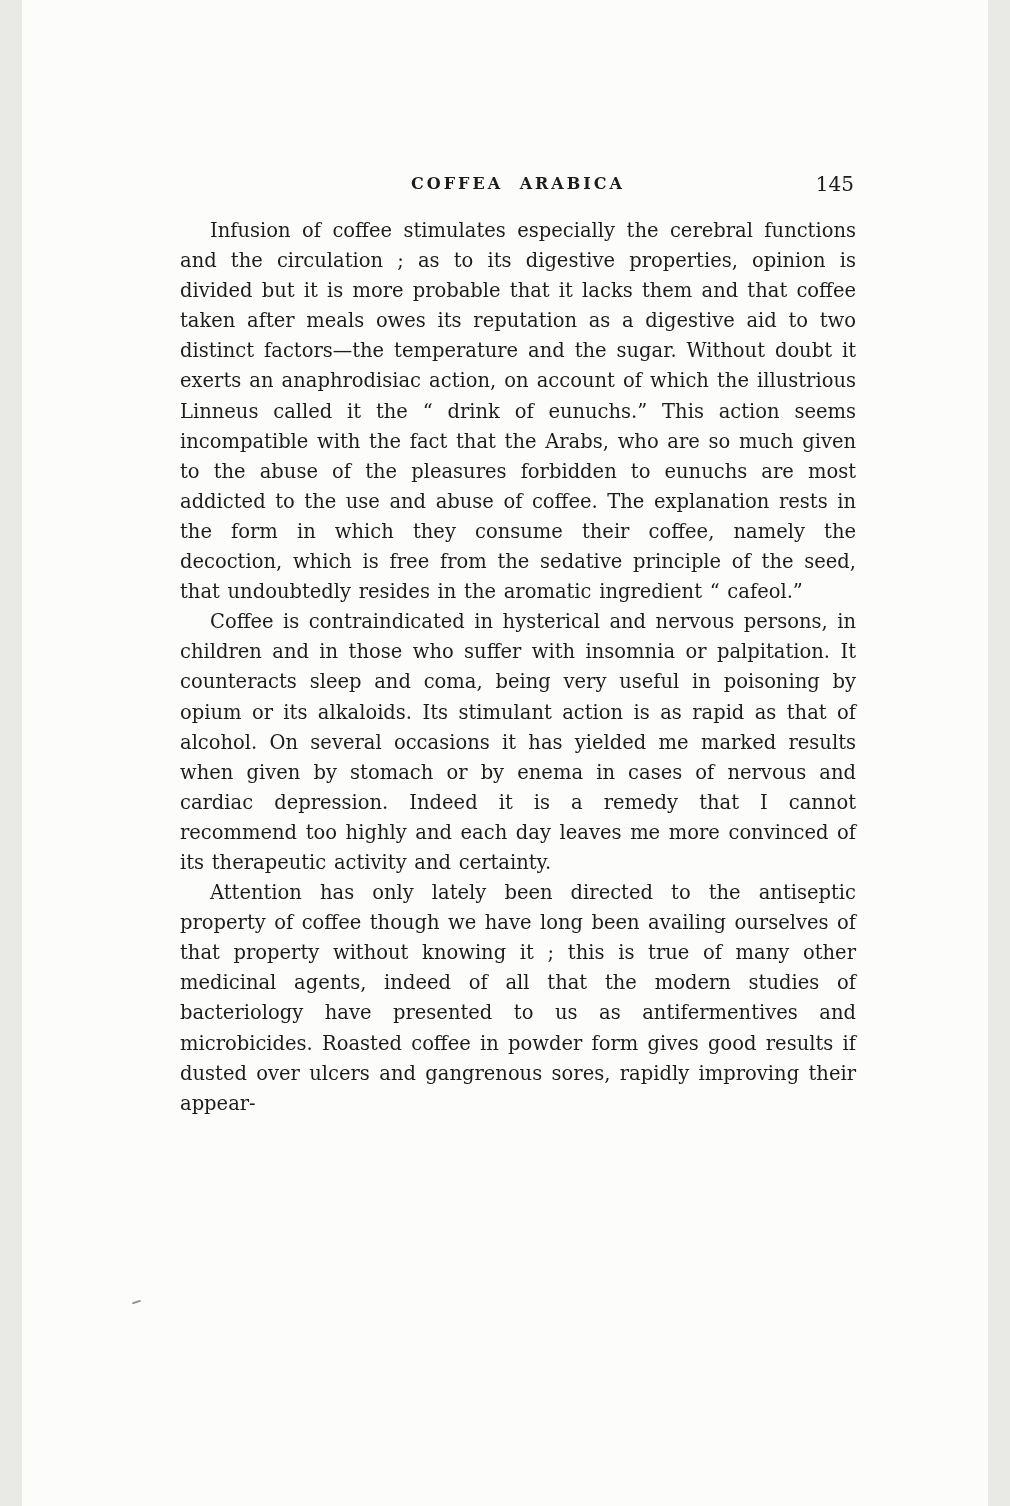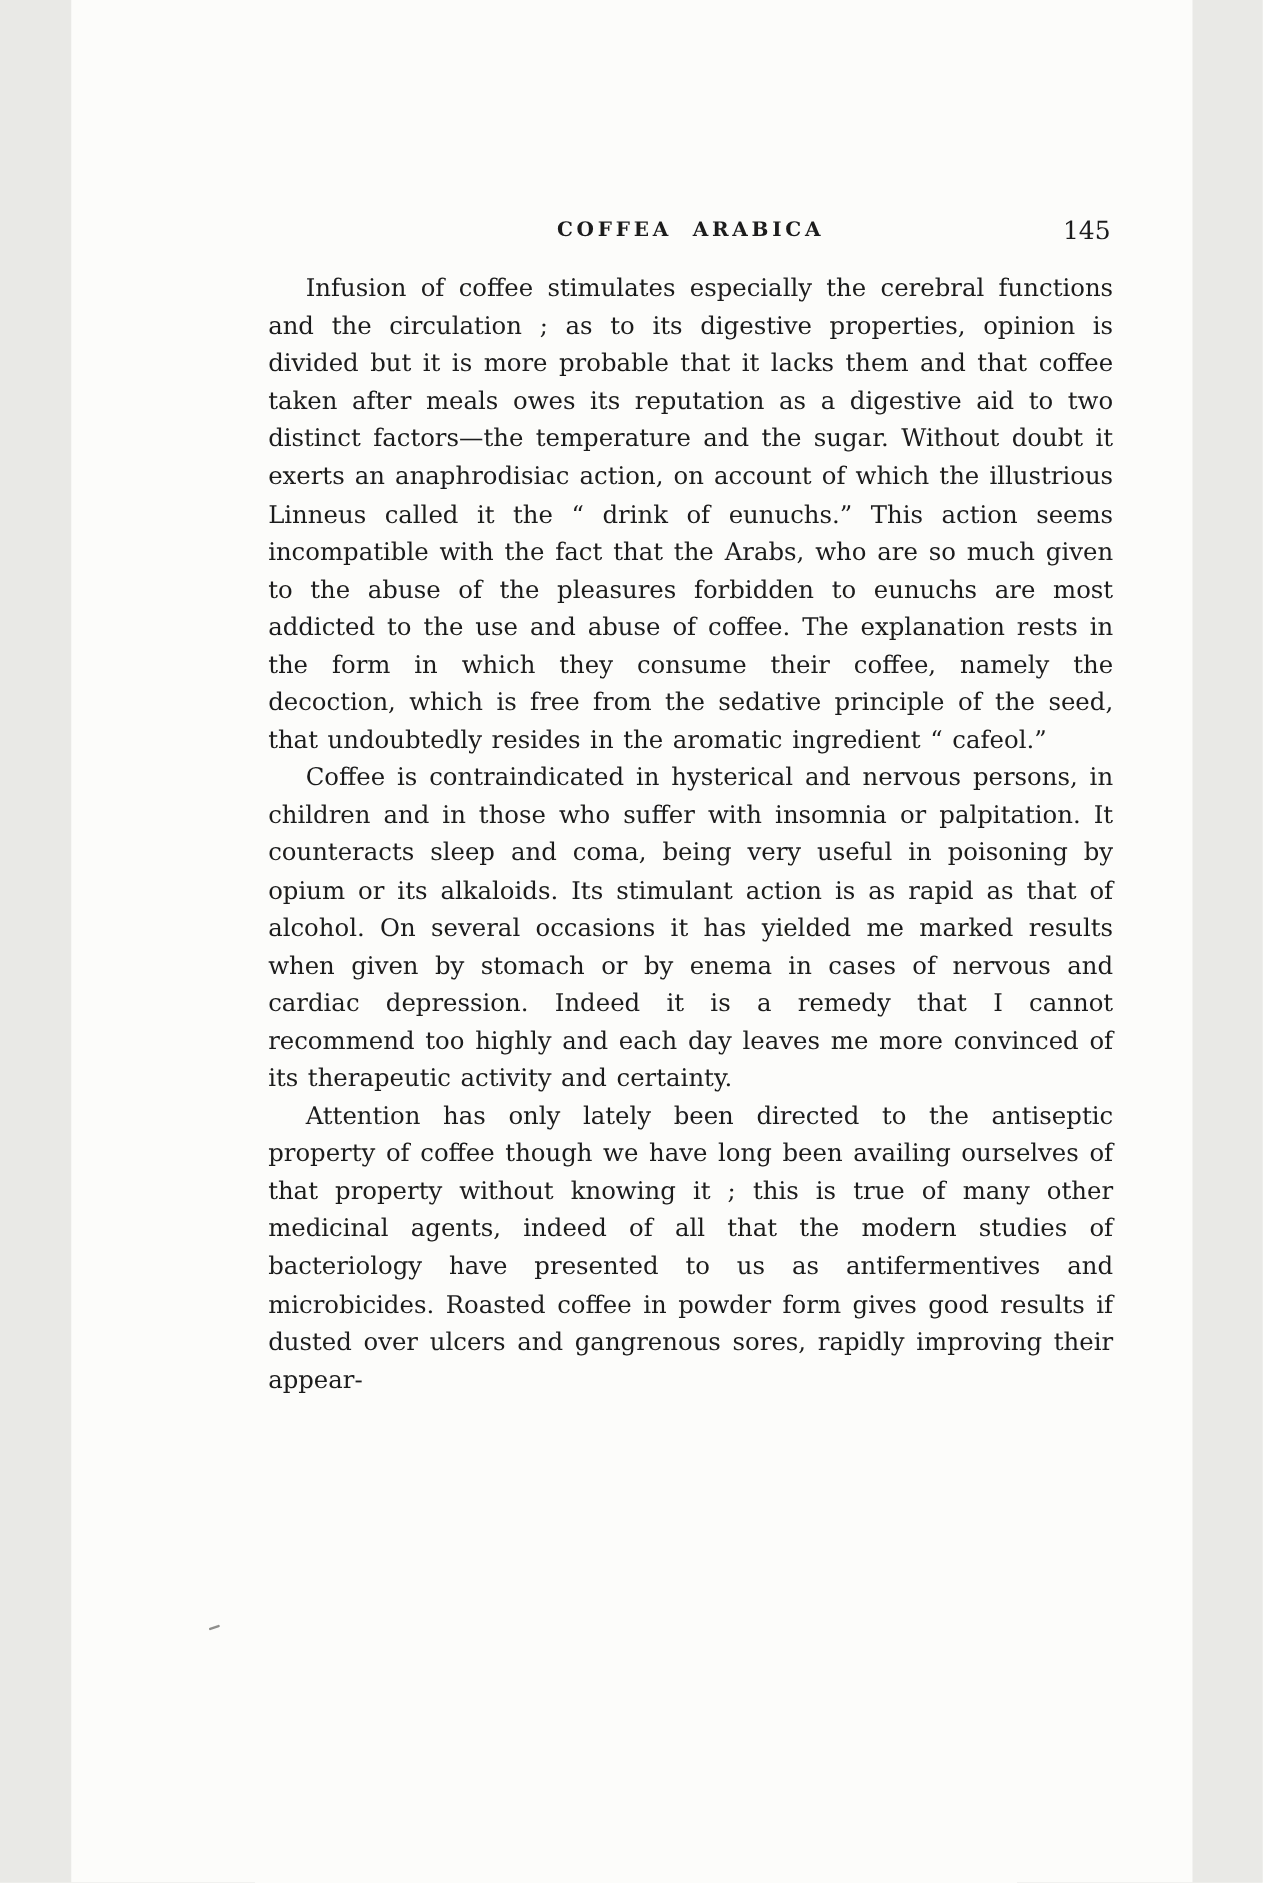--- a/index.html
+++ b/index.html
@@ -2,21 +2,21 @@
 <html><head>
 <meta charset="utf-8">
 <style>
   html, body {
     margin: 0;
     padding: 0;
     background: #e9e9e6;
   }
   .page {
     position: relative;
-    width: 897px;
+    width: 966px;
     height: 1506px;
     margin: 0 auto;
     background: #fcfcfa;
     overflow: hidden;
     font-family: "DejaVu Serif", "Liberation Serif", serif;
     color: #1c1c1c;
   }
   .page-header {
     position: absolute;
     left: 158px;

